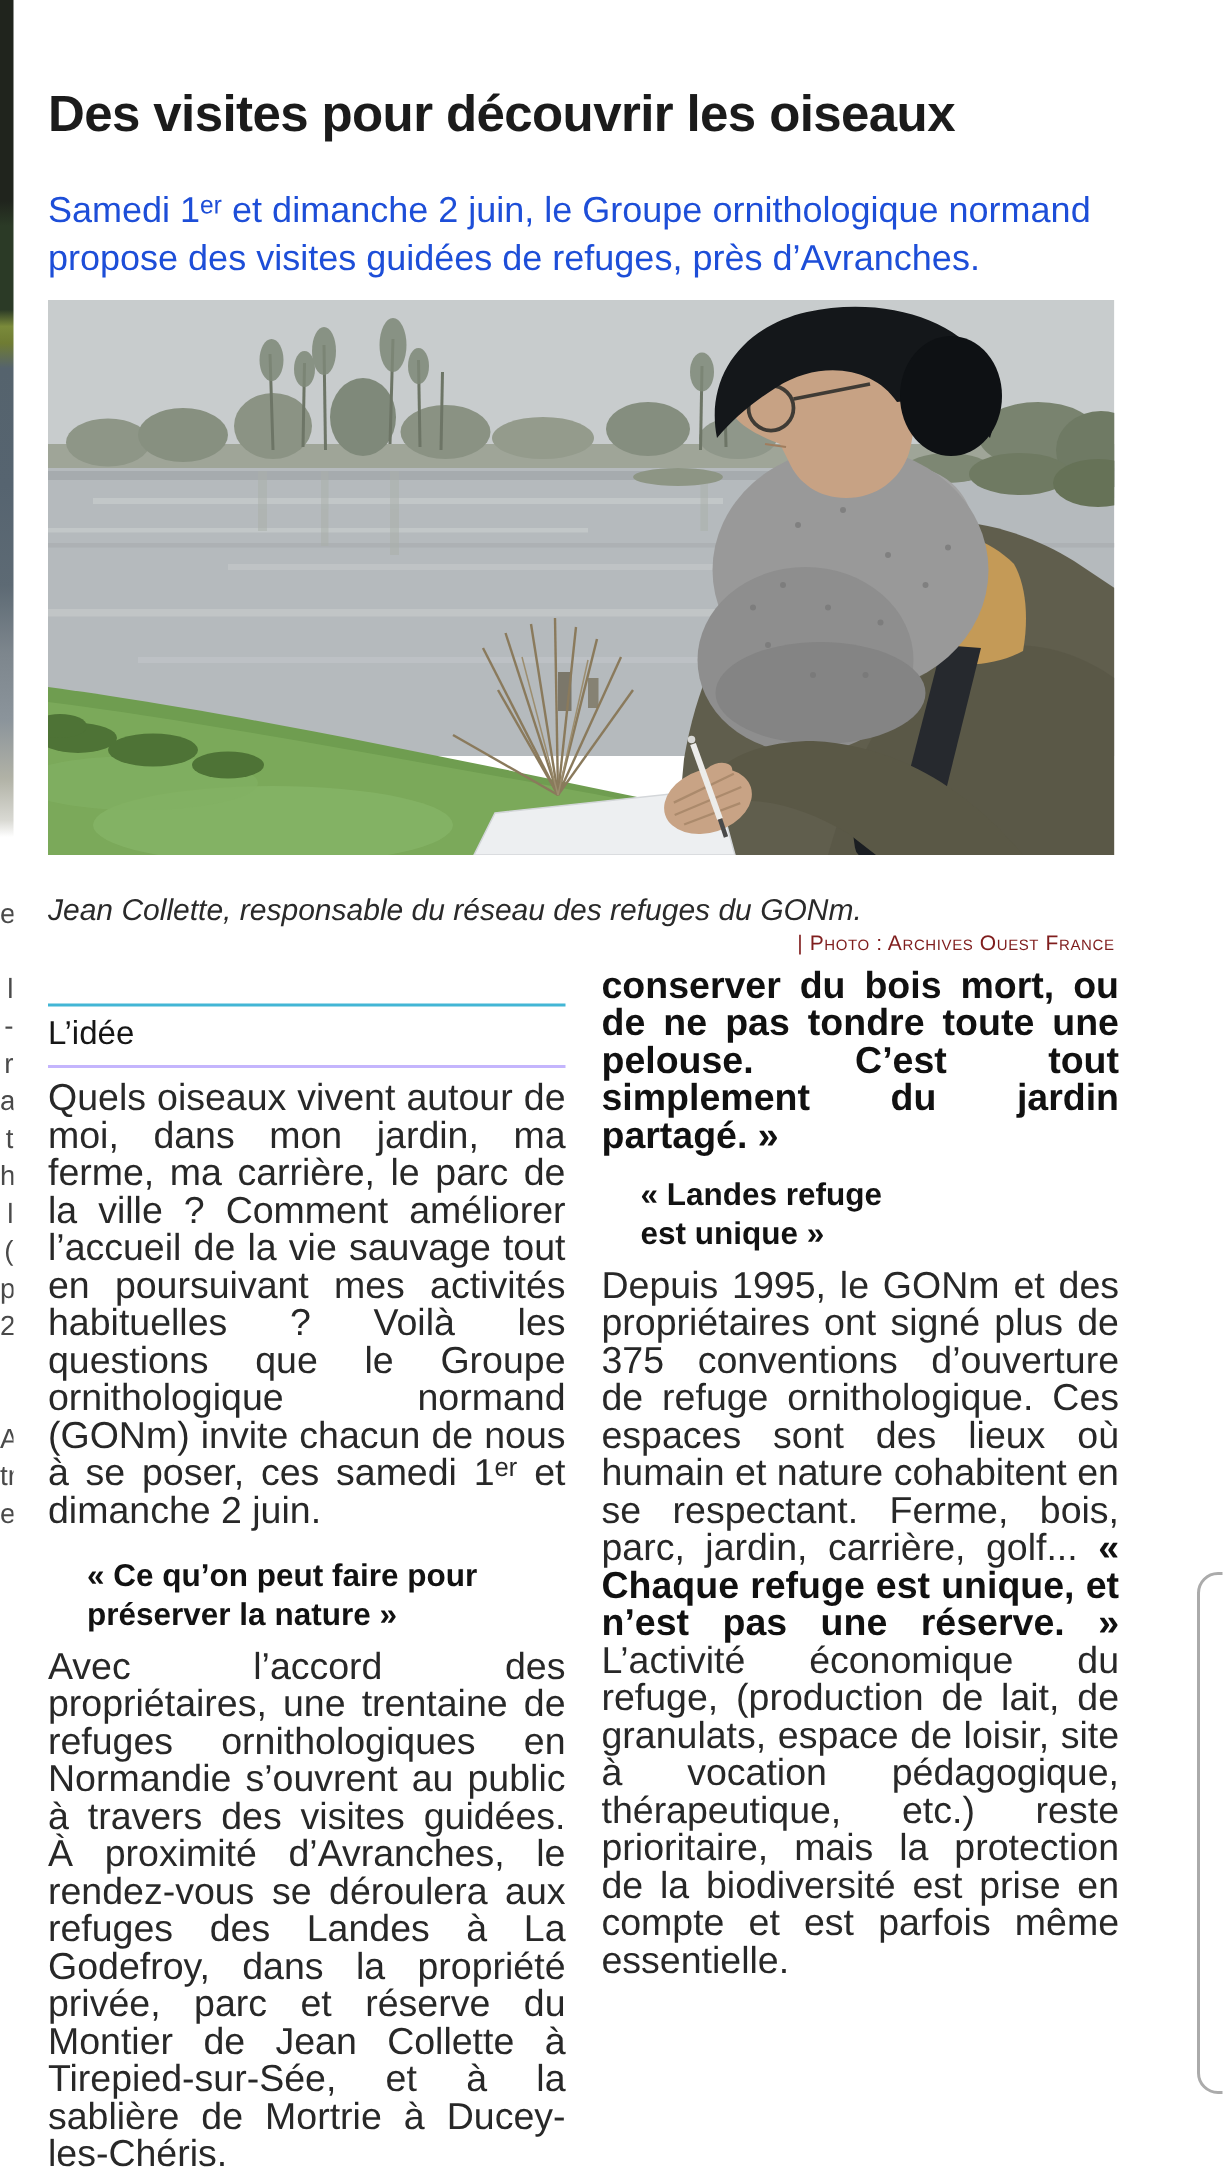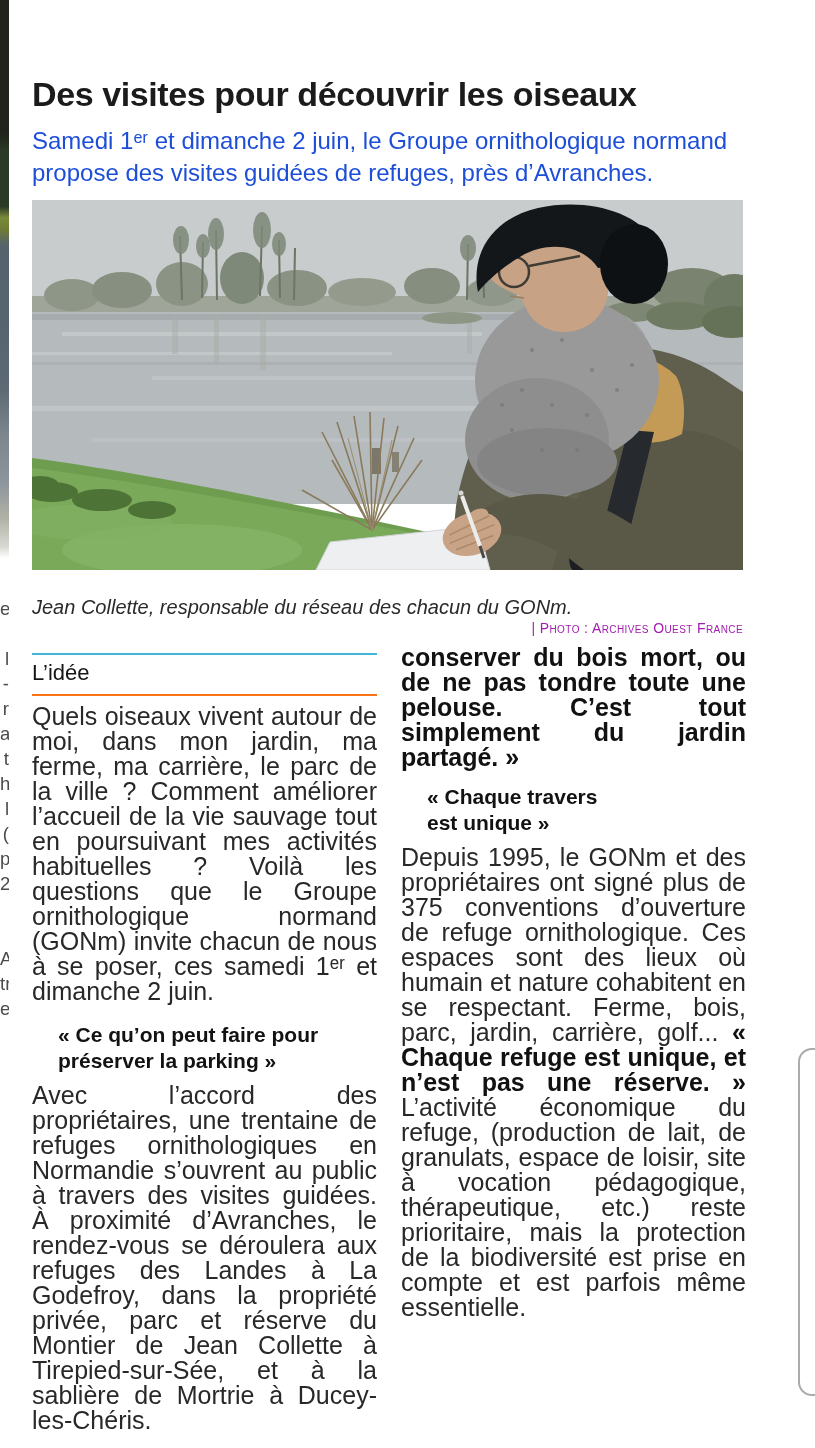--- a/index.html
+++ b/index.html
@@ -17,50 +17,50 @@
       #5d6a74 70%, #7d868d 78%, #8b949b 86%, #b1b2a6 93%,
       #d9d9d3 98%, #ffffff 100%);
   }
   .edge-frags{
     position:absolute;left:0;top:596px;width:9px;height:560px;overflow:hidden;
     font-size:18.5px;line-height:25px;color:#4a4a4a;
   }
   .edge-frags span{display:block;height:25px;text-align:right;width:9px;overflow:visible;white-space:nowrap;}
   
   .headline{
-    position:absolute;left:32px;top:52px;width:712px;
+    position:absolute;left:32px;top:34px;width:712px;
     font-size:34px;line-height:38px;font-weight:700;color:#1b1b1b;
     letter-spacing:-0.4px;
   }
   .lede{
     position:absolute;left:32px;top:101px;width:708px;
     font-size:24px;line-height:32px;color:#1d4ed8;
   }
   
   .photo-wrap{position:absolute;left:32px;top:200px;width:711px;height:370px;overflow:hidden;}
   .caption{
     position:absolute;left:32px;top:575px;width:711px;
     font-style:italic;font-size:20px;line-height:24px;color:#2a2a2a;
   }
   .credit{
     position:absolute;left:32px;top:606px;width:711px;text-align:right;
-    font-variant:small-caps;font-size:14px;letter-spacing:.4px;color:#a21caf;
+    font-variant:small-caps;font-size:14px;letter-spacing:.4px;color:#7f1d1d;
   }
   
   .cols{
     position:absolute;left:32px;top:645px;width:714px;
     display:flex;gap:24px;align-items:flex-start;
   }
   .col{width:345px;}
   .col p{
     margin:0;font-size:25px;line-height:25px;text-align:justify;color:#282828;
   }
   .kicker-box{
-    border-top:2px solid #43b6d5;border-bottom:2px solid #f97316;
-    margin-top:8px;padding:5px 0 8px 0;
+    border-top:2px solid #43b6d5;border-bottom:2px solid #c4b5fd;
+    margin-top:24px;padding:5px 0 8px 0;
   }
   .kicker{font-size:22px;line-height:26px;color:#161616;}
   .p-top{margin-top:8px !important;}
   .subhead{
     font-size:21px;line-height:26px;font-weight:700;color:#121212;
     margin:18px 0 0 0;padding-left:26px;white-space:pre-line;text-align:left;
   }
   .subhead.r{margin-top:14px;}
   .after-subhead{margin-top:9px !important;}
   .b{font-weight:700;color:#111;}
@@ -242,36 +242,36 @@
       </g>
       <g>
         <line x1="430" y1="296" x2="448" y2="346" stroke="#ececea" stroke-width="4"></line>
         <line x1="448" y1="346" x2="452" y2="358" stroke="#4a4a4a" stroke-width="3"></line>
         <circle cx="429" cy="293" r="2.5" fill="#d8d8d6"></circle>
       </g>
     </g>
   </svg>
 </div>
 
-<p class="caption">Jean Collette, responsable du réseau des chacun du GONm.</p>
+<p class="caption">Jean Collette, responsable du réseau des refuges du GONm.</p>
 <p class="credit">| Photo : Archives Ouest France</p>
 
 <div class="cols">
   <div class="col">
     <div class="kicker-box">
       <div class="kicker">L’idée</div>
     </div>
     <p class="p-top">Quels oiseaux vivent autour de moi, dans mon jardin, ma ferme, ma carrière, le parc de la ville ? Comment améliorer l’accueil de la vie sauvage tout en poursuivant mes activités habituelles ? Voilà les questions que le Groupe ornithologique normand (GONm) invite chacun de nous à se poser, ces samedi 1ᵉʳ et dimanche 2 juin.</p>
     <h2 class="subhead">« Ce qu’on peut faire pour
-préserver la parking »</h2>
+préserver la nature »</h2>
     <p class="after-subhead">Avec l’accord des propriétaires, une trentaine de refuges ornithologiques en Normandie s’ouvrent au public à travers des visites guidées. À proximité d’Avranches, le rendez-vous se déroulera aux refuges des Landes à La Godefroy, dans la propriété privée, parc et réserve du Montier de Jean Collette à Tirepied-sur-Sée, et à la sablière de Mortrie à Ducey-les-Chéris.</p>
   </div>
   <div class="col">
     <p><span class="b">conserver du bois mort, ou de ne pas tondre toute une pelouse. C’est tout simplement du jardin partagé. »</span></p>
-    <h2 class="subhead r">« Chaque travers
+    <h2 class="subhead r">« Landes refuge
 est unique »</h2>
     <p class="after-subhead"><span>Depuis 1995, le GONm et des propriétaires ont signé plus de 375 conventions d’ouverture de refuge ornithologique. Ces espaces sont des lieux où humain et nature cohabitent en se respectant. Ferme, bois, parc, jardin, carrière, golf...</span> <span class="b">« Chaque refuge est unique, et n’est pas une réserve. »</span> <span>L’activité économique du refuge, (production de lait, de granulats, espace de loisir, site à vocation pédagogique, thérapeutique, etc.) reste prioritaire, mais la protection de la biodiversité est prise en compte et est parfois même essentielle.</span></p>
     <div class="info">
     </div>
   </div>
 </div>
 
 <div class="scroll-thumb"></div>
 
 </body></html>

